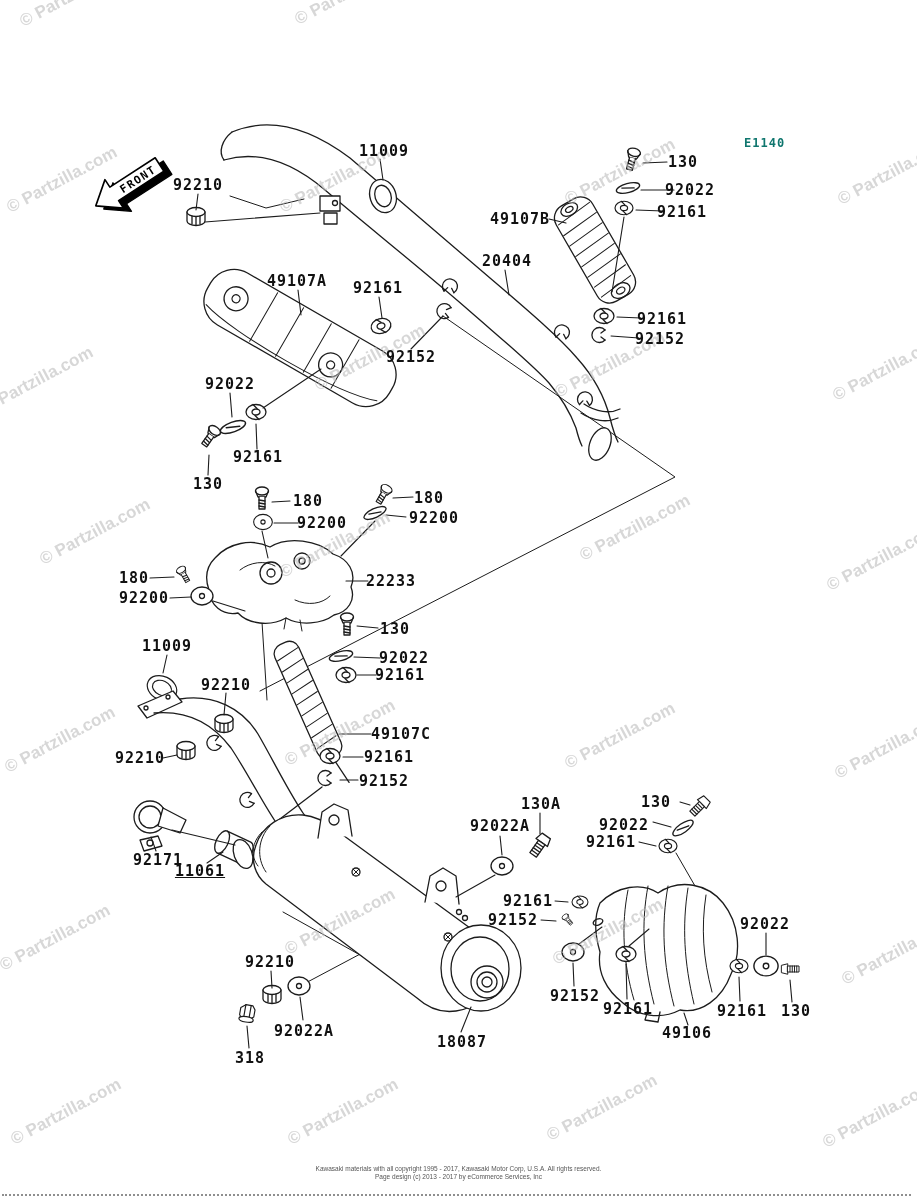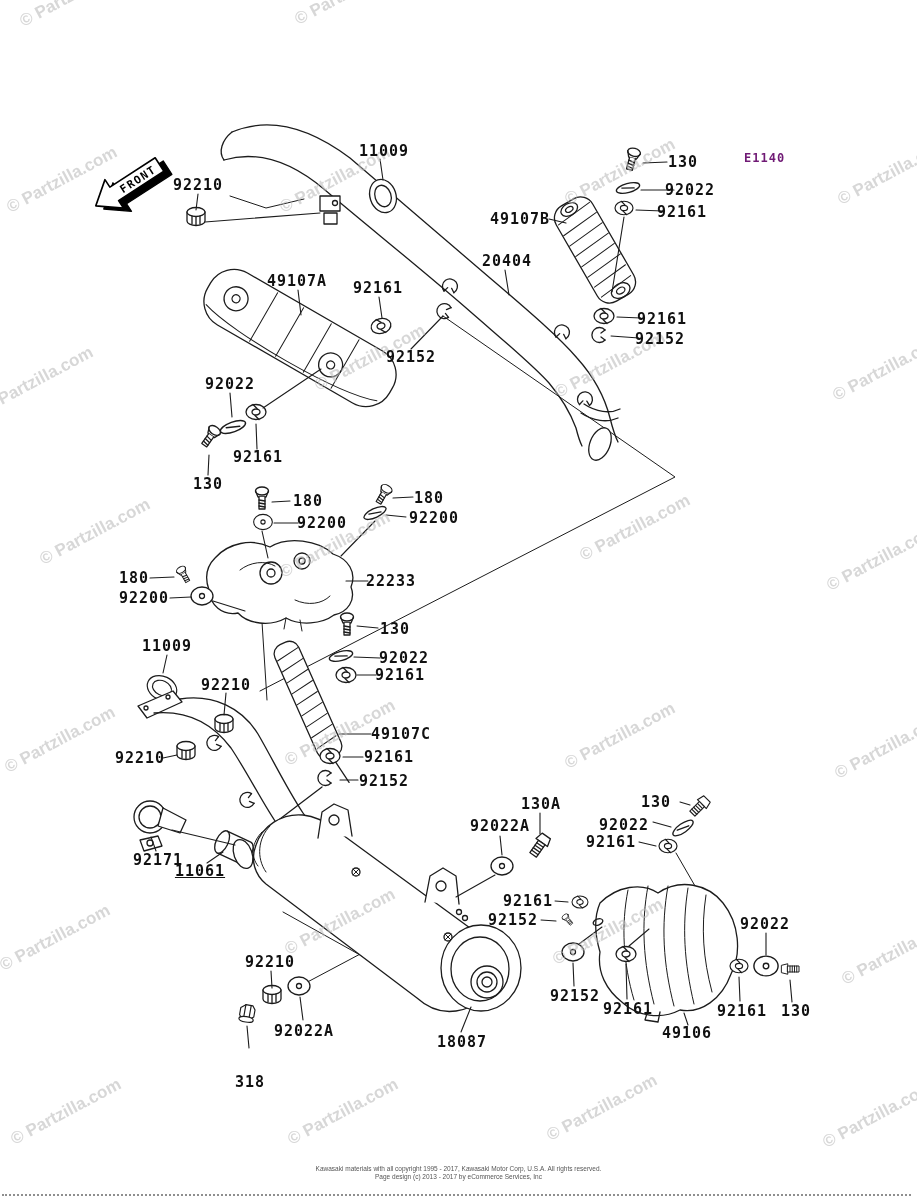--- a/index.html
+++ b/index.html
@@ -7,23 +7,23 @@
          font-family:"DejaVu Sans",sans-serif;}
   .art{position:absolute;left:0;top:0;z-index:2;}
   #watermarks{position:absolute;inset:0;z-index:3;pointer-events:none;}
   .wm{position:absolute;transform:translate(-50%,-50%) rotate(-28deg);
       font-family:"Liberation Sans",sans-serif;font-size:17px;font-weight:600;
       opacity:.6;white-space:nowrap;}
   #labels{position:absolute;inset:0;z-index:4;}
   .plabel{position:absolute;transform:translate(-50%,-50%);
       font-family:"DejaVu Sans Mono",monospace;font-weight:700;font-size:15px;
       letter-spacing:1px;color:#111;white-space:nowrap;}
-  .diagram-code{position:absolute;left:744px;top:151px;z-index:4;
+  .diagram-code{position:absolute;left:744px;top:136px;z-index:4;
       font-family:"DejaVu Sans Mono",monospace;font-weight:700;font-size:12px;
-      letter-spacing:1px;color:#701a75;}
+      letter-spacing:1px;color:#0f766e;}
   .footer{position:absolute;left:0;right:0;top:1165px;z-index:4;text-align:center;
       color:#555;font-size:6.5px;line-height:8px;font-family:"Liberation Sans",sans-serif;}
   .bottom-dots{position:absolute;left:2px;right:6px;top:1194px;z-index:4;
       border-top:2px dotted #8f8f8f;}
 </style>
 </head>
 <body>
 
 <div class="stage">
 
@@ -337,21 +337,21 @@
       <span class="plabel" style="left: 528px; top: 901px;">92161</span>
       <span class="plabel" style="left: 513px; top: 920px;">92152</span>
       <span class="plabel" style="left: 765px; top: 924px;">92022</span>
       <span class="plabel" style="left: 575px; top: 996px;">92152</span>
       <span class="plabel" style="left: 628px; top: 1009px;">92161</span>
       <span class="plabel" style="left: 742px; top: 1011px;">92161</span>
       <span class="plabel" style="left: 796px; top: 1011px;">130</span>
       <span class="plabel" style="left: 687px; top: 1033px;">49106</span>
       <span class="plabel" style="left: 270px; top: 962px;">92210</span>
       <span class="plabel" style="left: 304px; top: 1031px;">92022A</span>
-      <span class="plabel" style="left: 250px; top: 1082px; text-align: right;">318</span>
+      <span class="plabel" style="left: 250px; top: 1058px; text-align: right;">318</span>
       <span class="plabel" style="left: 462px; top: 1042px;">18087</span>
     </div>
 
   <div class="diagram-code">E1140</div>
 
   <div class="footer">
     <div>Kawasaki materials with all copyright 1995 - 2017, Kawasaki Motor Corp, U.S.A. All rights reserved.</div>
     <div>Page design (c) 2013 - 2017 by eCommerce Services, Inc</div>
   </div>
   <div class="bottom-dots"></div>

